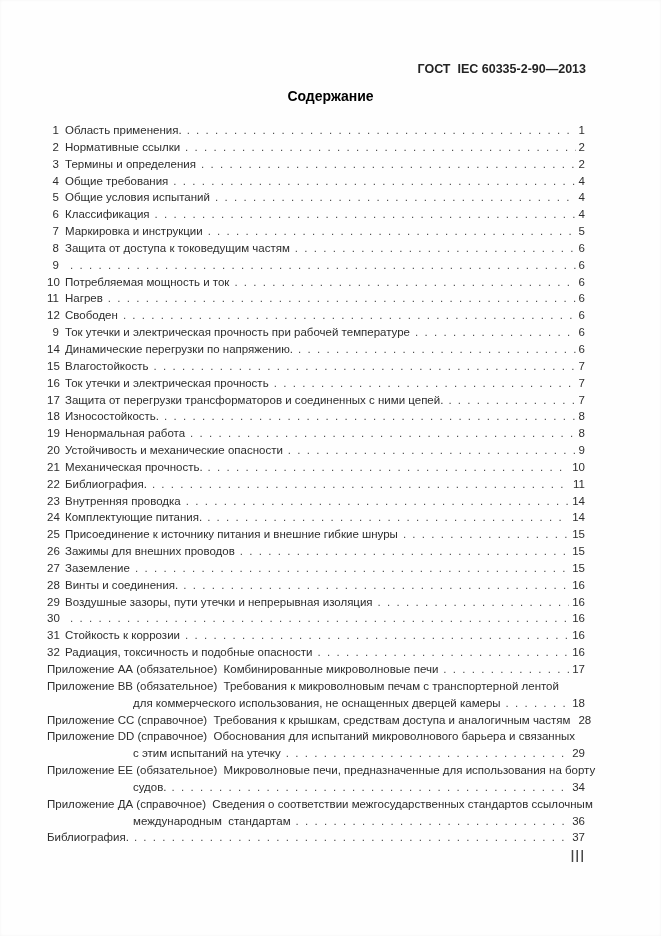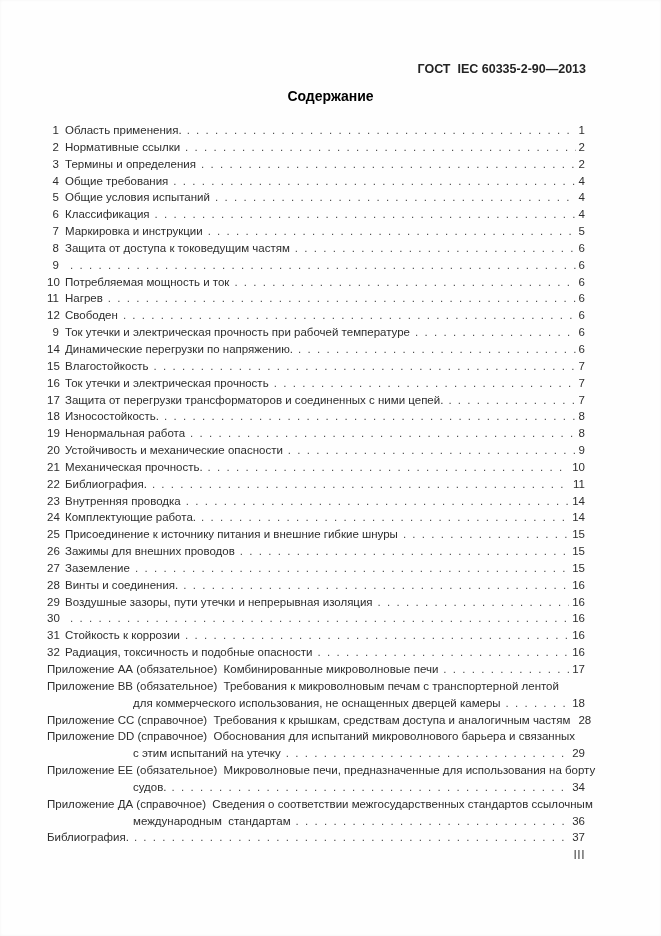--- a/index.html
+++ b/index.html
@@ -80,21 +80,21 @@
     content: "";
   }
   .pg {
     flex: none;
     text-align: right;
   }
   .folio {
     position: absolute;
     top: 848px;
     right: 76px;
-    font-size: 12px;
+    font-size: 16px;
     letter-spacing: 0.5px;
     color: #454545;
   }
 </style>
 </head>
 <body>
 
 <div class="page">
   <div class="doc-code">ГОСТ  IEC 60335-2-90—2013</div>
 
@@ -117,21 +117,21 @@
       <div class="row"><span class="num">14</span><span class="text">Динамические перегрузки по напряжению.</span><span class="dots"></span><span class="pg">6</span></div>
       <div class="row"><span class="num">15</span><span class="text">Влагостойкость</span><span class="dots"></span><span class="pg">7</span></div>
       <div class="row"><span class="num">16</span><span class="text">Ток утечки и электрическая прочность</span><span class="dots"></span><span class="pg">7</span></div>
       <div class="row"><span class="num">17</span><span class="text">Защита от перегрузки трансформаторов и соединенных с ними цепей.</span><span class="dots"></span><span class="pg">7</span></div>
       <div class="row"><span class="num">18</span><span class="text">Износостойкость.</span><span class="dots"></span><span class="pg">8</span></div>
       <div class="row"><span class="num">19</span><span class="text">Ненормальная работа</span><span class="dots"></span><span class="pg">8</span></div>
       <div class="row"><span class="num">20</span><span class="text">Устойчивость и механические опасности</span><span class="dots"></span><span class="pg">9</span></div>
       <div class="row"><span class="num">21</span><span class="text">Механическая прочность.</span><span class="dots"></span><span class="pg">10</span></div>
       <div class="row"><span class="num">22</span><span class="text">Библиография.</span><span class="dots"></span><span class="pg">11</span></div>
       <div class="row"><span class="num">23</span><span class="text">Внутренняя проводка</span><span class="dots"></span><span class="pg">14</span></div>
-      <div class="row"><span class="num">24</span><span class="text">Комплектующие работа.</span><span class="dots"></span><span class="pg">14</span></div>
+      <div class="row"><span class="num">24</span><span class="text">Комплектующие питания.</span><span class="dots"></span><span class="pg">14</span></div>
       <div class="row"><span class="num">25</span><span class="text">Присоединение к источнику питания и внешние гибкие шнуры</span><span class="dots"></span><span class="pg">15</span></div>
       <div class="row"><span class="num">26</span><span class="text">Зажимы для внешних проводов</span><span class="dots"></span><span class="pg">15</span></div>
       <div class="row"><span class="num">27</span><span class="text">Заземление</span><span class="dots"></span><span class="pg">15</span></div>
       <div class="row"><span class="num">28</span><span class="text">Винты и соединения.</span><span class="dots"></span><span class="pg">16</span></div>
       <div class="row"><span class="num">29</span><span class="text">Воздушные зазоры, пути утечки и непрерывная изоляция</span><span class="dots"></span><span class="pg">16</span></div>
       <div class="row"><span class="num">30</span><span class="dots"></span><span class="pg">16</span></div>
       <div class="row"><span class="num">31</span><span class="text">Стойкость к коррозии</span><span class="dots"></span><span class="pg">16</span></div>
       <div class="row"><span class="num">32</span><span class="text">Радиация, токсичность и подобные опасности</span><span class="dots"></span><span class="pg">16</span></div>
       <div class="row"><span class="text">Приложение АА (обязательное)  Комбинированные микроволновые печи</span><span class="dots"></span><span class="pg">17</span></div>
       <div class="row no-dots"><span class="text">Приложение ВВ (обязательное)  Требования к микроволновым печам с транспортерной лентой</span><span class="dots"></span><span class="pg"></span></div>

